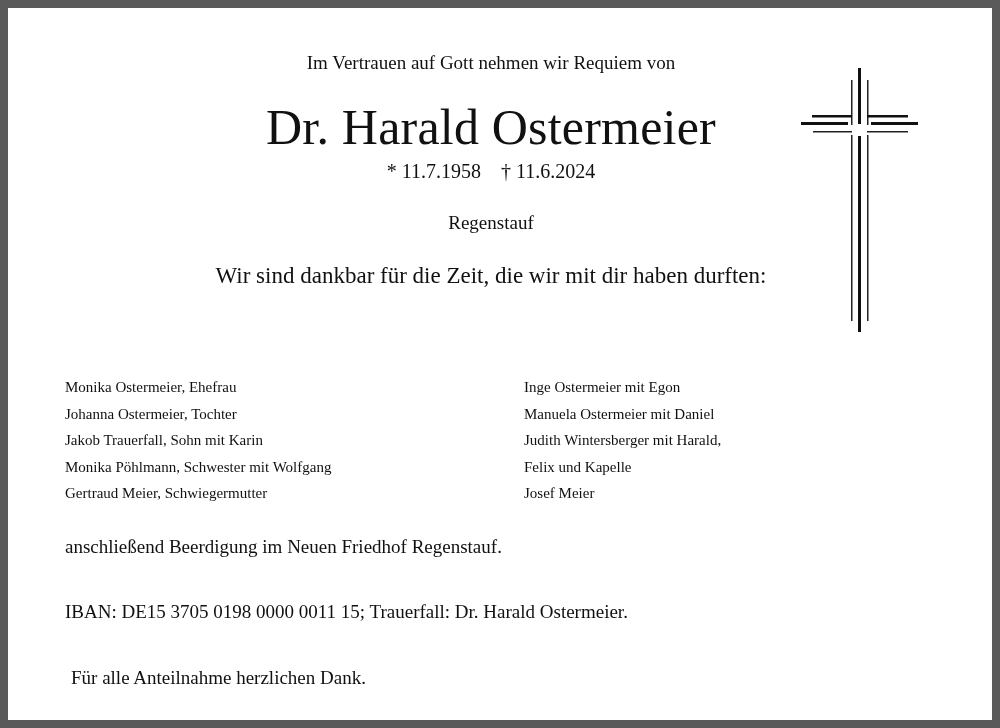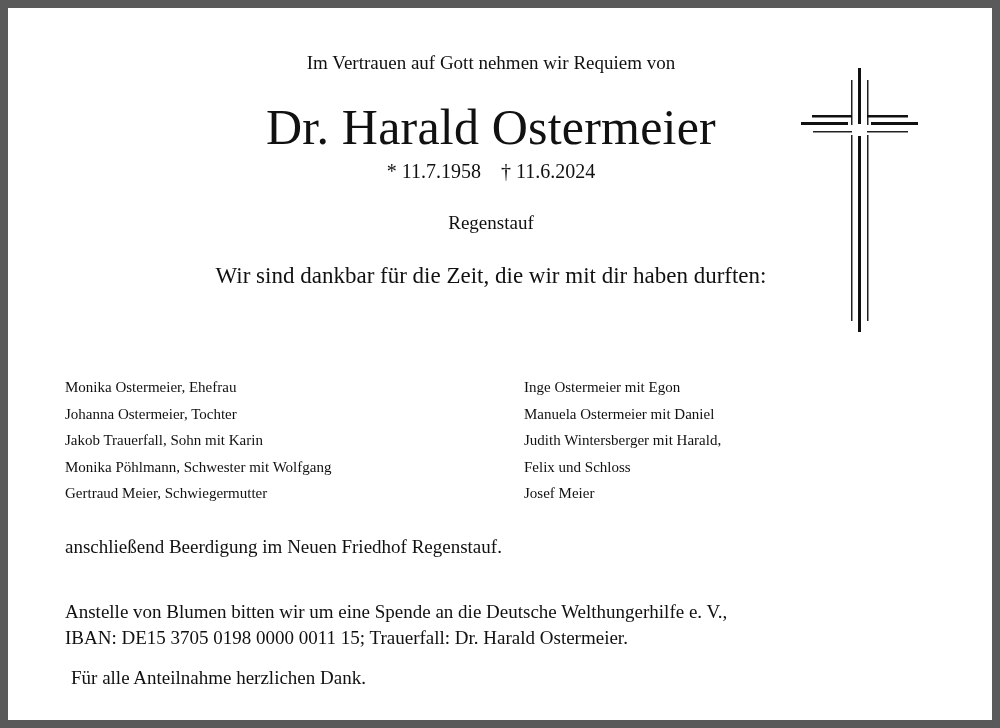--- a/index.html
+++ b/index.html
@@ -97,28 +97,27 @@
     <div>Johanna Ostermeier, Tochter</div>
     <div>Jakob Trauerfall, Sohn mit Karin</div>
     <div>Monika Pöhlmann, Schwester mit Wolfgang</div>
     <div>Gertraud Meier, Schwiegermutter</div>
   </div>
 
   <div class="col col-right">
     <div>Inge Ostermeier mit Egon</div>
     <div>Manuela Ostermeier mit Daniel</div>
     <div>Judith Wintersberger mit Harald,</div>
-    <div>Felix und Schloss</div>
+    <div>Felix und Kapelle</div>
     <div>Josef Meier</div>
   </div>
 
   <div class="para p1">
     <div>anschließend Beerdigung im Neuen Friedhof Regenstauf.</div>
   </div>
 
   <div class="para p2">
-    <div>Anstelle von Blumen bitten wir um eine Spende an die Deutsche Welthungerhilfe e. V.,</div>
     <div>IBAN: DE15 3705 0198 0000 0011 15; Trauerfall: Dr. Harald Ostermeier.</div>
   </div>
 
   <div class="para p3">Für alle Anteilnahme herzlichen Dank.</div>
 
 </div>
 
 </body></html>

